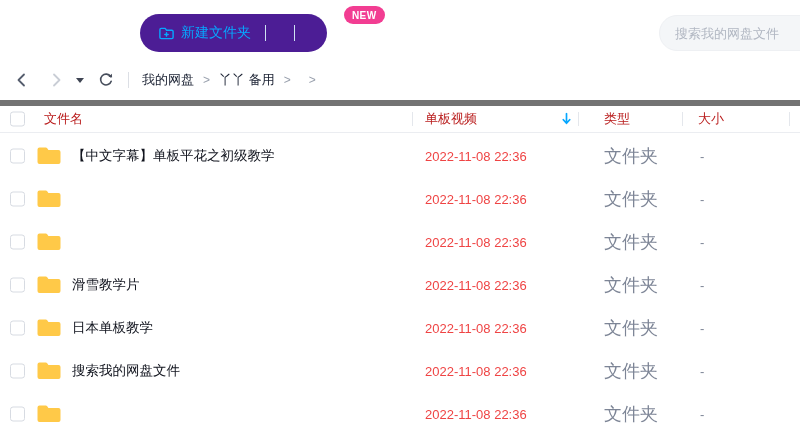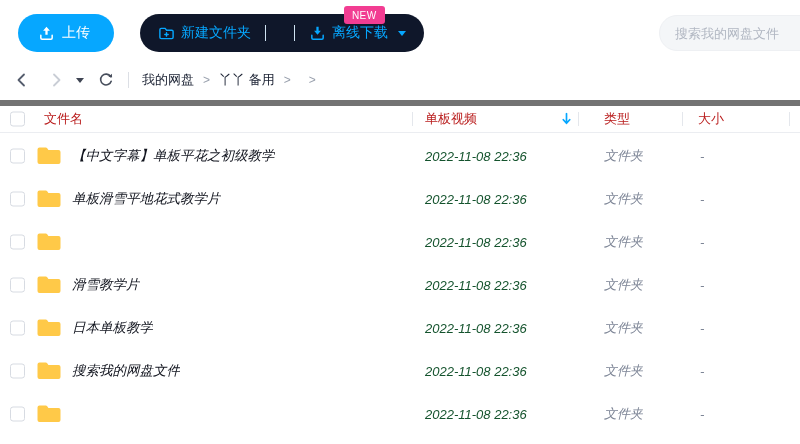--- a/index.html
+++ b/index.html
@@ -10,35 +10,35 @@
   }
   
   .toolbar { position:absolute; left:0; top:0; width:800px; height:62px; }
   .btn-upload {
     position:absolute; left:18px; top:14px; height:38px; padding:0 24px 0 20px;
     background:#06a7ff; border:none; border-radius:19px; color:#fff;
     font-size:14px; font-family:inherit; display:flex; align-items:center; gap:7px; cursor:pointer;
   }
   .btn-group {
     position:absolute; left:140px; top:14px; height:38px; border-radius:19px;
-    background:#0f172a; display:flex; align-items:center; padding:0 18px;
+    background:#4c1d95; display:flex; align-items:center; padding:0 18px;
   }
   .tool-btn {
     background:none; border:none; color:#06a7ff; font-size:14px; font-family:inherit;
     display:flex; align-items:center; gap:6px; cursor:pointer; white-space:nowrap;
   }
   .vdiv { width:1px; height:16px; background:#cfe3f2; margin:0 14px; }
   .caret-down {
     width:0; height:0; border:4px solid transparent; border-top:5px solid #06a7ff;
     margin-left:4px; transform:translateY(2px);
   }
   .new-badge {
     position:absolute; left:344px; top:6px; height:18px; padding:0 8px;
-    background:#f23d92; color:#fff; font-size:10px; font-weight:normal;
-    border-radius:3px; display:flex; align-items:center; letter-spacing:.4px; z-index:2;
+    background:#f23d92; color:#fff; font-size:10px; font-weight:bold;
+    border-radius:9px; display:flex; align-items:center; letter-spacing:.4px; z-index:2;
   }
   .search-box {
     position:absolute; left:659px; top:15px; width:170px; height:36px;
     background:#f4f6f8; border:1px solid #eef0f3; border-radius:18px; display:flex; align-items:center;
   }
   .search-box input {
     border:none; background:transparent; outline:none; width:130px; margin-left:15px;
     font-size:13px; font-family:inherit; color:#3c4354;
   }
   .search-box input::placeholder { color:#b1b7c2; }
@@ -62,65 +62,46 @@
   .cb { width:15px; height:15px; border:1px solid #d7dbe2; border-radius:3px; background:#fff; cursor:pointer; }
   .col-check { left:10px; }
   .h-name  { left:44px; }
   .h-time  { left:425px; cursor:pointer; }
   .h-sort  { left:561px; display:flex; align-items:center; cursor:pointer; }
   .h-type  { left:604px; }
   .h-size  { left:698px; }
   .hdiv { width:1px; height:14px; background:#e4e7ec; }
   .hdiv1 { left:412px; } .hdiv2 { left:578px; } .hdiv3 { left:682px; } .hdiv4 { left:789px; }
   .tbody { position:absolute; left:0; top:134px; width:800px; }
-  .row { position:relative; width:772px; height:43px; cursor:pointer;font-style:italic; }
+  .row { position:relative; width:772px; height:43px; cursor:pointer; }
   .col-icon { left:36px; width:26px; height:21px; }
   .col-name { left:72px; font-size:13.5px; color:#10131d; max-width:340px; white-space:nowrap; overflow:hidden; }
-  .col-time { left:425px; font-size:13px; color:#14532d; }
-  .col-type { left:604px; font-size:13px; color:#7d8596; }
+  .col-time { left:425px; font-size:13px; color:#ef4444; }
+  .col-type { left:604px; font-size:18px; color:#7d8596; }
   .col-size { left:700px; font-size:13px; color:#7d8596; }
 </style>
 </head>
 <body>
 
 <div class="app">
 
   <div class="toolbar">
-    <button class="btn-upload">
-      <span style="display:flex;">
-        <svg width="17" height="17" viewBox="0 0 18 18">
-          <path d="M9 1.8 L12.6 6 H10.2 V10.4 H7.8 V6 H5.4 Z" fill="#fff"></path>
-          <path d="M3 10.8 V13.8 a1.3 1.3 0 0 0 1.3 1.3 h9.4 a1.3 1.3 0 0 0 1.3-1.3 V10.8" fill="none" stroke="#fff" stroke-width="1.6" stroke-linecap="round"></path>
-        </svg>
-      </span>
-      <span>上传</span>
-    </button>
 
     <div class="btn-group">
       <button class="tool-btn">
         <span style="display:flex;">
           <svg width="17" height="17" viewBox="0 0 18 18">
             <path d="M2 5 a1.4 1.4 0 0 1 1.4-1.4 h4.1 l1.6 1.9 h5.5 A1.4 1.4 0 0 1 16 6.9 V13 a1.4 1.4 0 0 1-1.4 1.4 H3.4 A1.4 1.4 0 0 1 2 13 Z" fill="none" stroke="#06a7ff" stroke-width="1.5"></path>
             <path d="M9 8.2 v3.6 M7.2 10 h3.6" stroke="#06a7ff" stroke-width="1.5" stroke-linecap="round"></path>
           </svg>
         </span>
         <span>新建文件夹</span>
       </button>
       <span class="vdiv"></span>
       <span class="vdiv"></span>
-      <button class="tool-btn">
-        <span style="display:flex;">
-          <svg width="17" height="17" viewBox="0 0 18 18">
-            <path d="M9 10.4 L5.4 6.2 H7.8 V1.8 H10.2 V6.2 H12.6 Z" fill="#06a7ff"></path>
-            <path d="M3 10.8 V13.8 a1.3 1.3 0 0 0 1.3 1.3 h9.4 a1.3 1.3 0 0 0 1.3-1.3 V10.8" fill="none" stroke="#06a7ff" stroke-width="1.6" stroke-linecap="round"></path>
-          </svg>
-        </span>
-        <span>离线下载</span>
-        <span class="caret-down"></span>
-      </button>
     </div>
 
     <span class="new-badge">NEW</span>
 
     <div class="search-box">
       <input type="text" placeholder="搜索我的网盘文件" style="">
     </div>
   </div>
 
   <div class="navrow">
@@ -182,21 +163,20 @@
     <span class="col-size">-</span>
   </div>
 
   <div class="row">
     <span class="col-check cb"></span>
     <span class="col-icon">
       <svg width="26" height="21" viewBox="0 0 26 21">
         <path d="M1.5 4 Q1.5 2 3.5 2 H9.7 Q10.7 2 11.2 2.8 L12.4 4.5 H22.5 Q24.5 4.5 24.5 6.5 V16.5 Q24.5 18.5 22.5 18.5 H3.5 Q1.5 18.5 1.5 16.5 Z" fill="#FFC948"></path>
       </svg>
     </span>
-    <span class="col-name">单板滑雪平地花式教学片</span>
     <span class="col-time">2022-11-08 22:36</span>
     <span class="col-type">文件夹</span>
     <span class="col-size">-</span>
   </div>
 
   <div class="row">
     <span class="col-check cb"></span>
     <span class="col-icon">
       <svg width="26" height="21" viewBox="0 0 26 21">
         <path d="M1.5 4 Q1.5 2 3.5 2 H9.7 Q10.7 2 11.2 2.8 L12.4 4.5 H22.5 Q24.5 4.5 24.5 6.5 V16.5 Q24.5 18.5 22.5 18.5 H3.5 Q1.5 18.5 1.5 16.5 Z" fill="#FFC948"></path>

